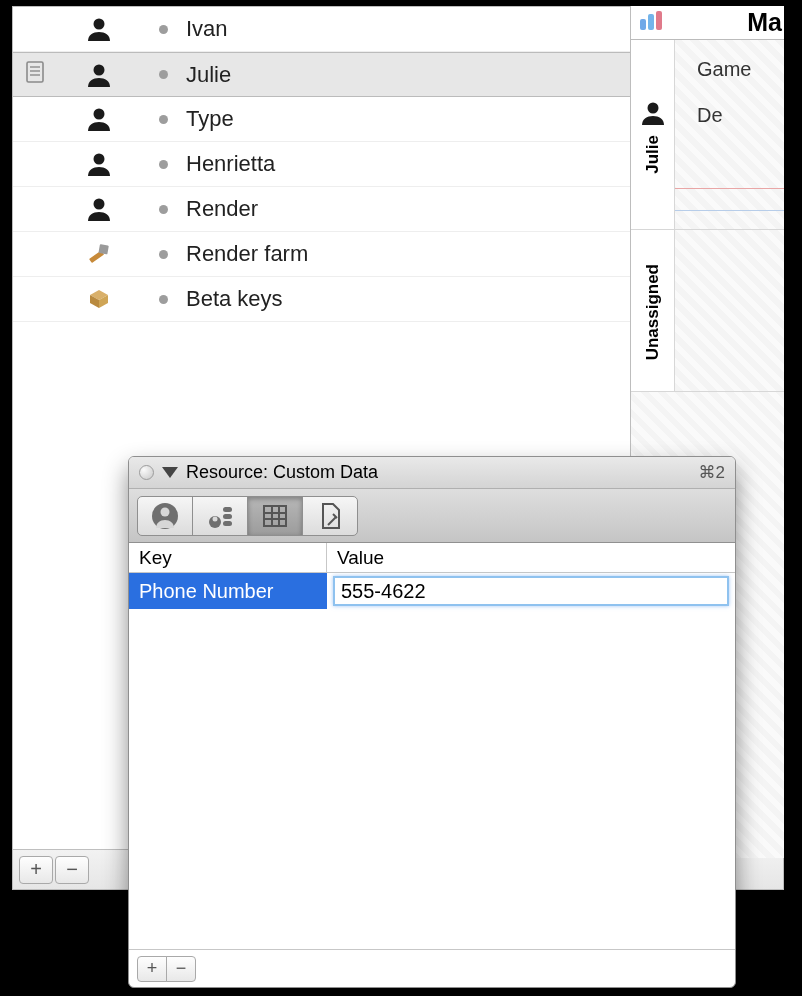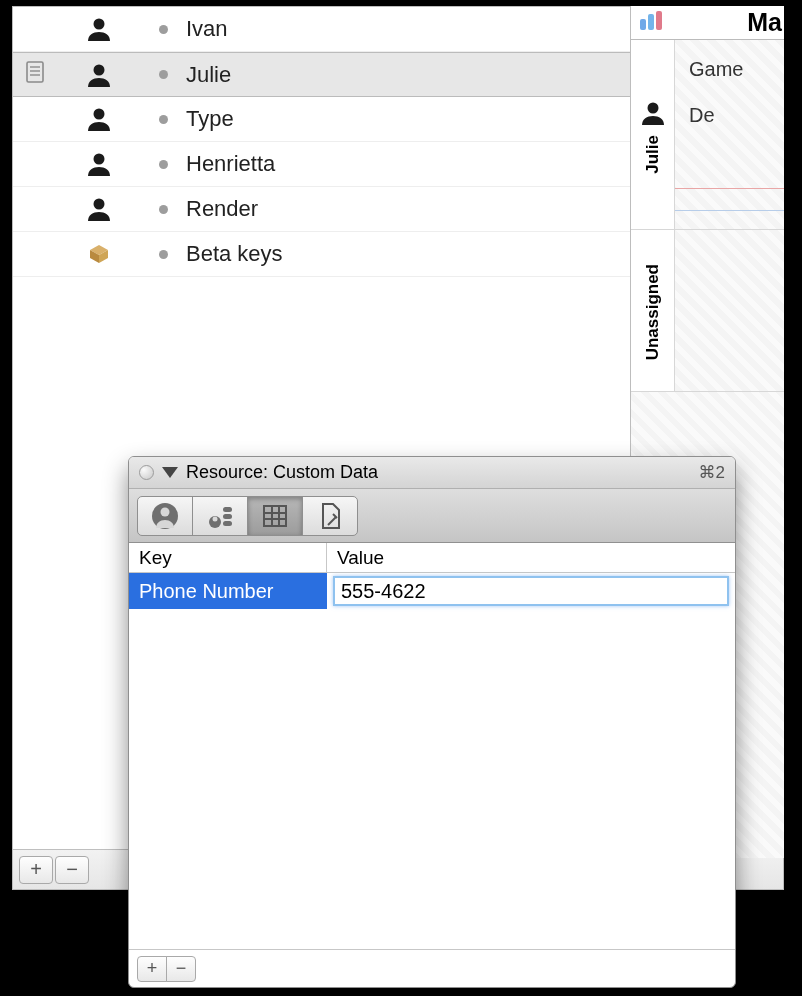--- a/index.html
+++ b/index.html
@@ -119,21 +119,21 @@
     transform: rotate(180deg);
     font-size: 17px;
     font-weight:600;
   }
   .side-row .chart {
     flex:1;
     background: repeating-linear-gradient(45deg,#f4f4f4,#f4f4f4 6px,#fafafa 6px,#fafafa 12px);
     position: relative;
     overflow:hidden;
   }
-  .chart .entry { position:absolute; left:14px; font-size:20px; color:#333;}
+  .chart .entry { position:absolute; left:22px; font-size:20px; color:#333;}
   .chart .line { position:absolute; left:0; right:0; height:1px;}
 
   .sidebar-rest {
     background: repeating-linear-gradient(45deg,#f4f4f4,#f4f4f4 6px,#fafafa 6px,#fafafa 12px);
     height: 500px;
   }
 
   
   .inspector {
     position: absolute;
@@ -305,20 +305,37 @@
           <span class="type-icon">
             <svg viewBox="0 0 26 26">
               <circle cx="13" cy="8" r="5.5" fill="#1b1b1b"></circle>
               <path d="M2 25c0-6 5-9 11-9s11 3 11 9" fill="#1b1b1b"></path>
             </svg>
           </span>
         </div>
         <div class="cell-res">
           <span class="bullet"></span>
           <span>Render</span>
+        </div>
+        <div class="cell-units">100%</div>
+        <div class="cell-phone"></div>
+      </div>
+      <div class="row">
+        <div class="cell-marker"></div>
+        <div class="cell-type">
+          <span class="type-icon">
+            <svg viewBox="0 0 26 26">
+              <rect x="3" y="18" width="15" height="5" rx="1" transform="rotate(-35 3 18)" fill="#c78a3a"></rect>
+              <rect x="14" y="3" width="9" height="9" rx="1" transform="rotate(10 14 3)" fill="#9a9a9a"></rect>
+            </svg>
+          </span>
+        </div>
+        <div class="cell-res">
+          <span class="bullet"></span>
+          <span>Render farm</span>
         </div>
         <div class="cell-units">100%</div>
         <div class="cell-phone"></div>
       </div>
       <div class="row">
         <div class="cell-marker"></div>
         <div class="cell-type">
           <span class="type-icon">
             <svg viewBox="0 0 26 26">
               <path d="M4 9l9-5 9 5-9 5z" fill="#d9b06a"></path>

